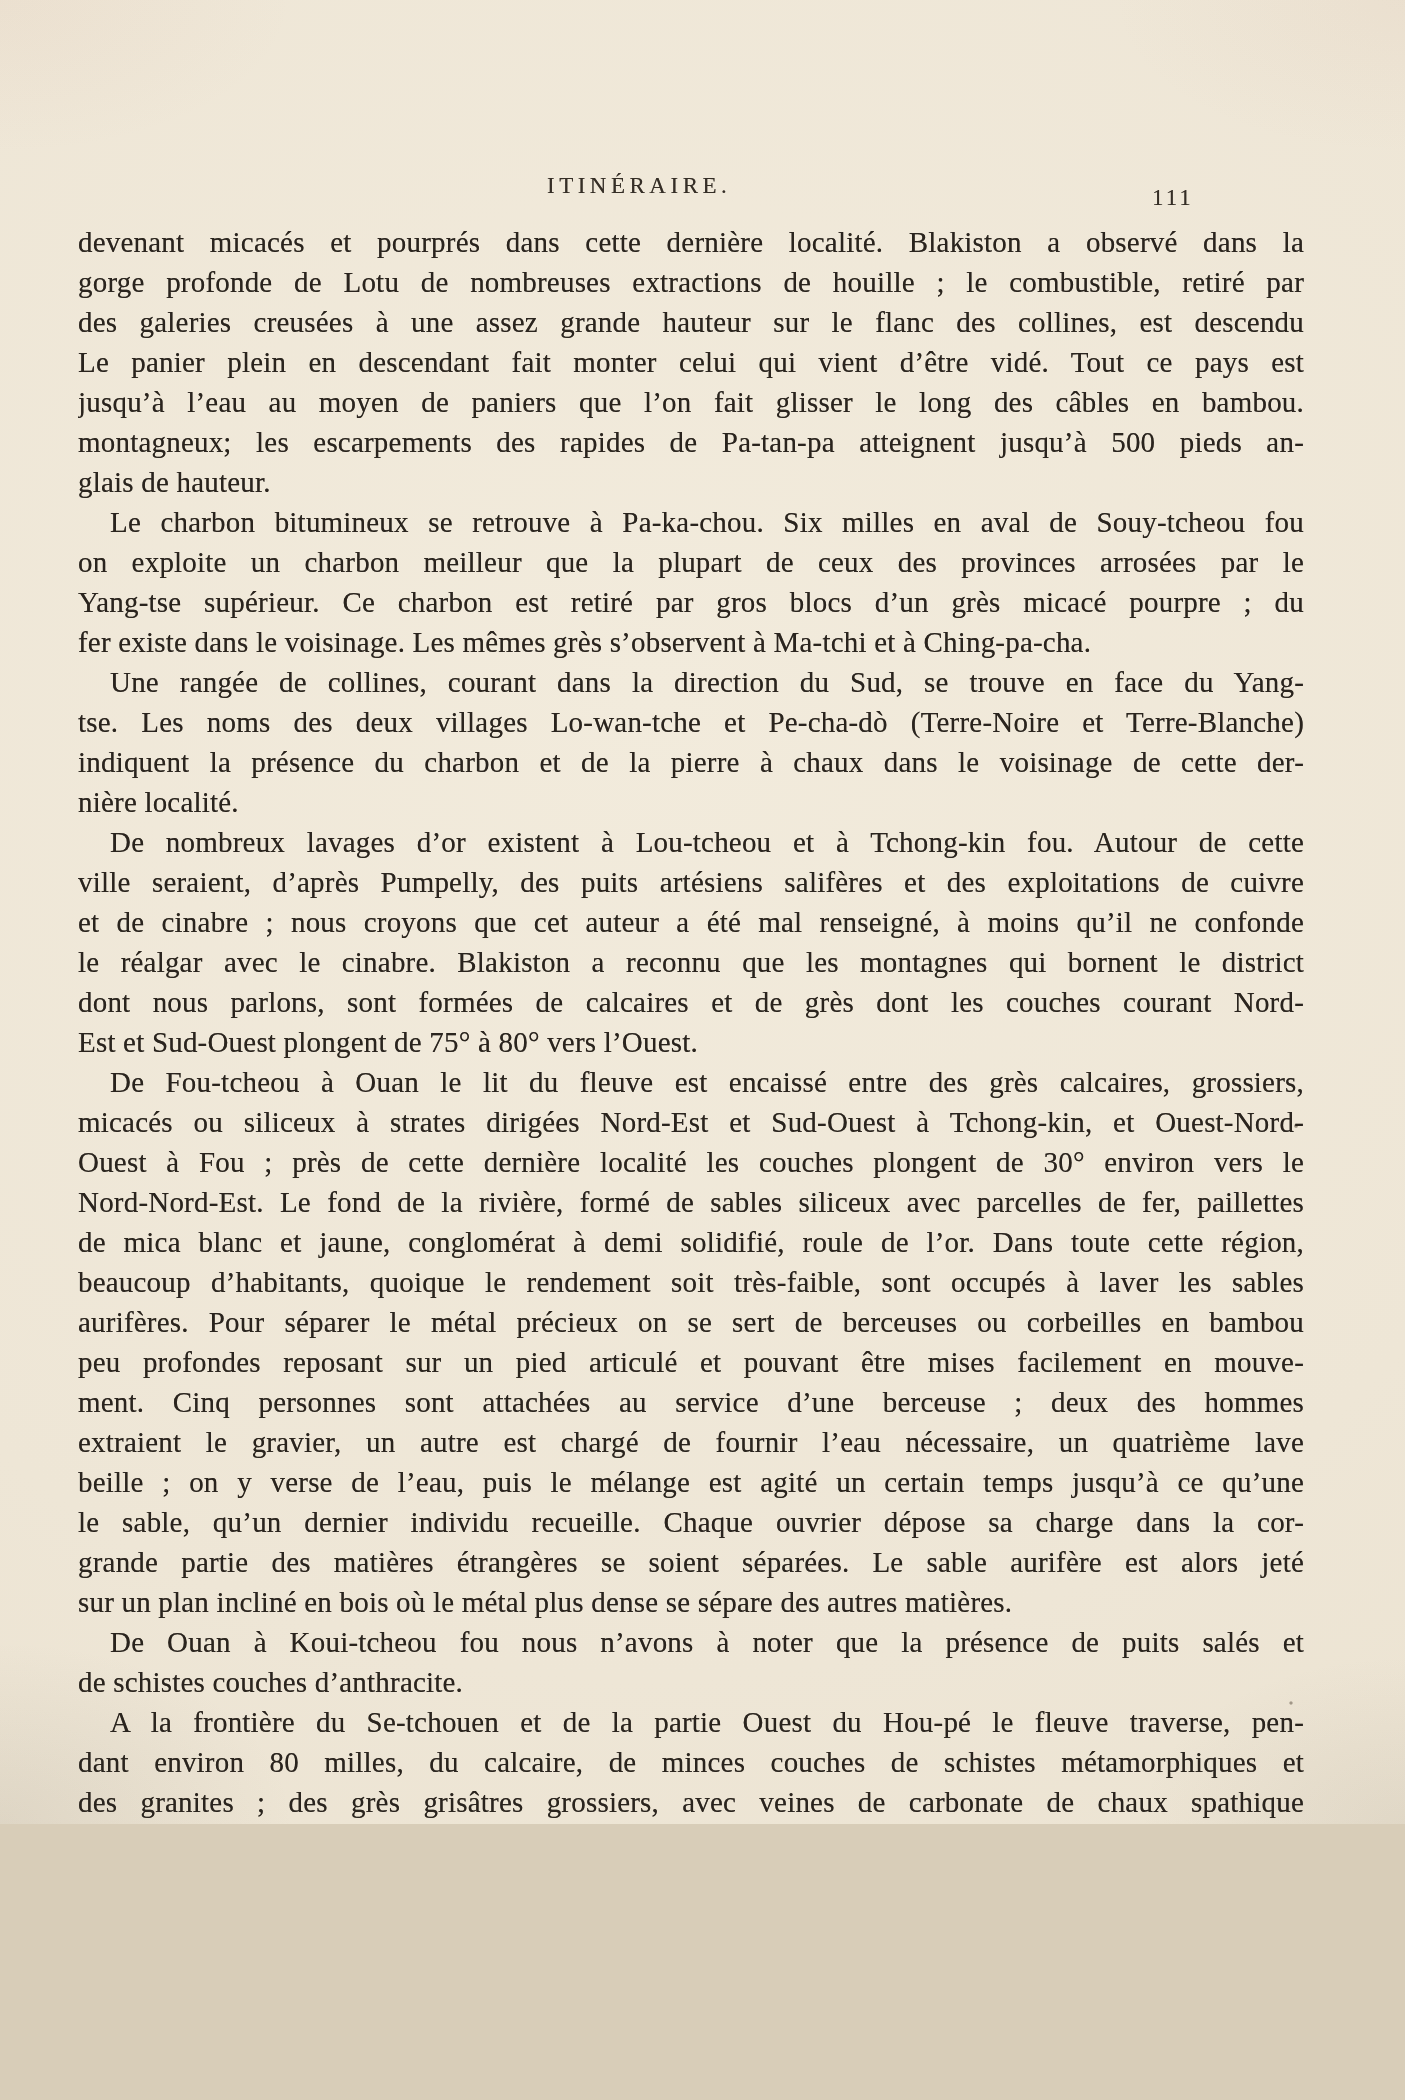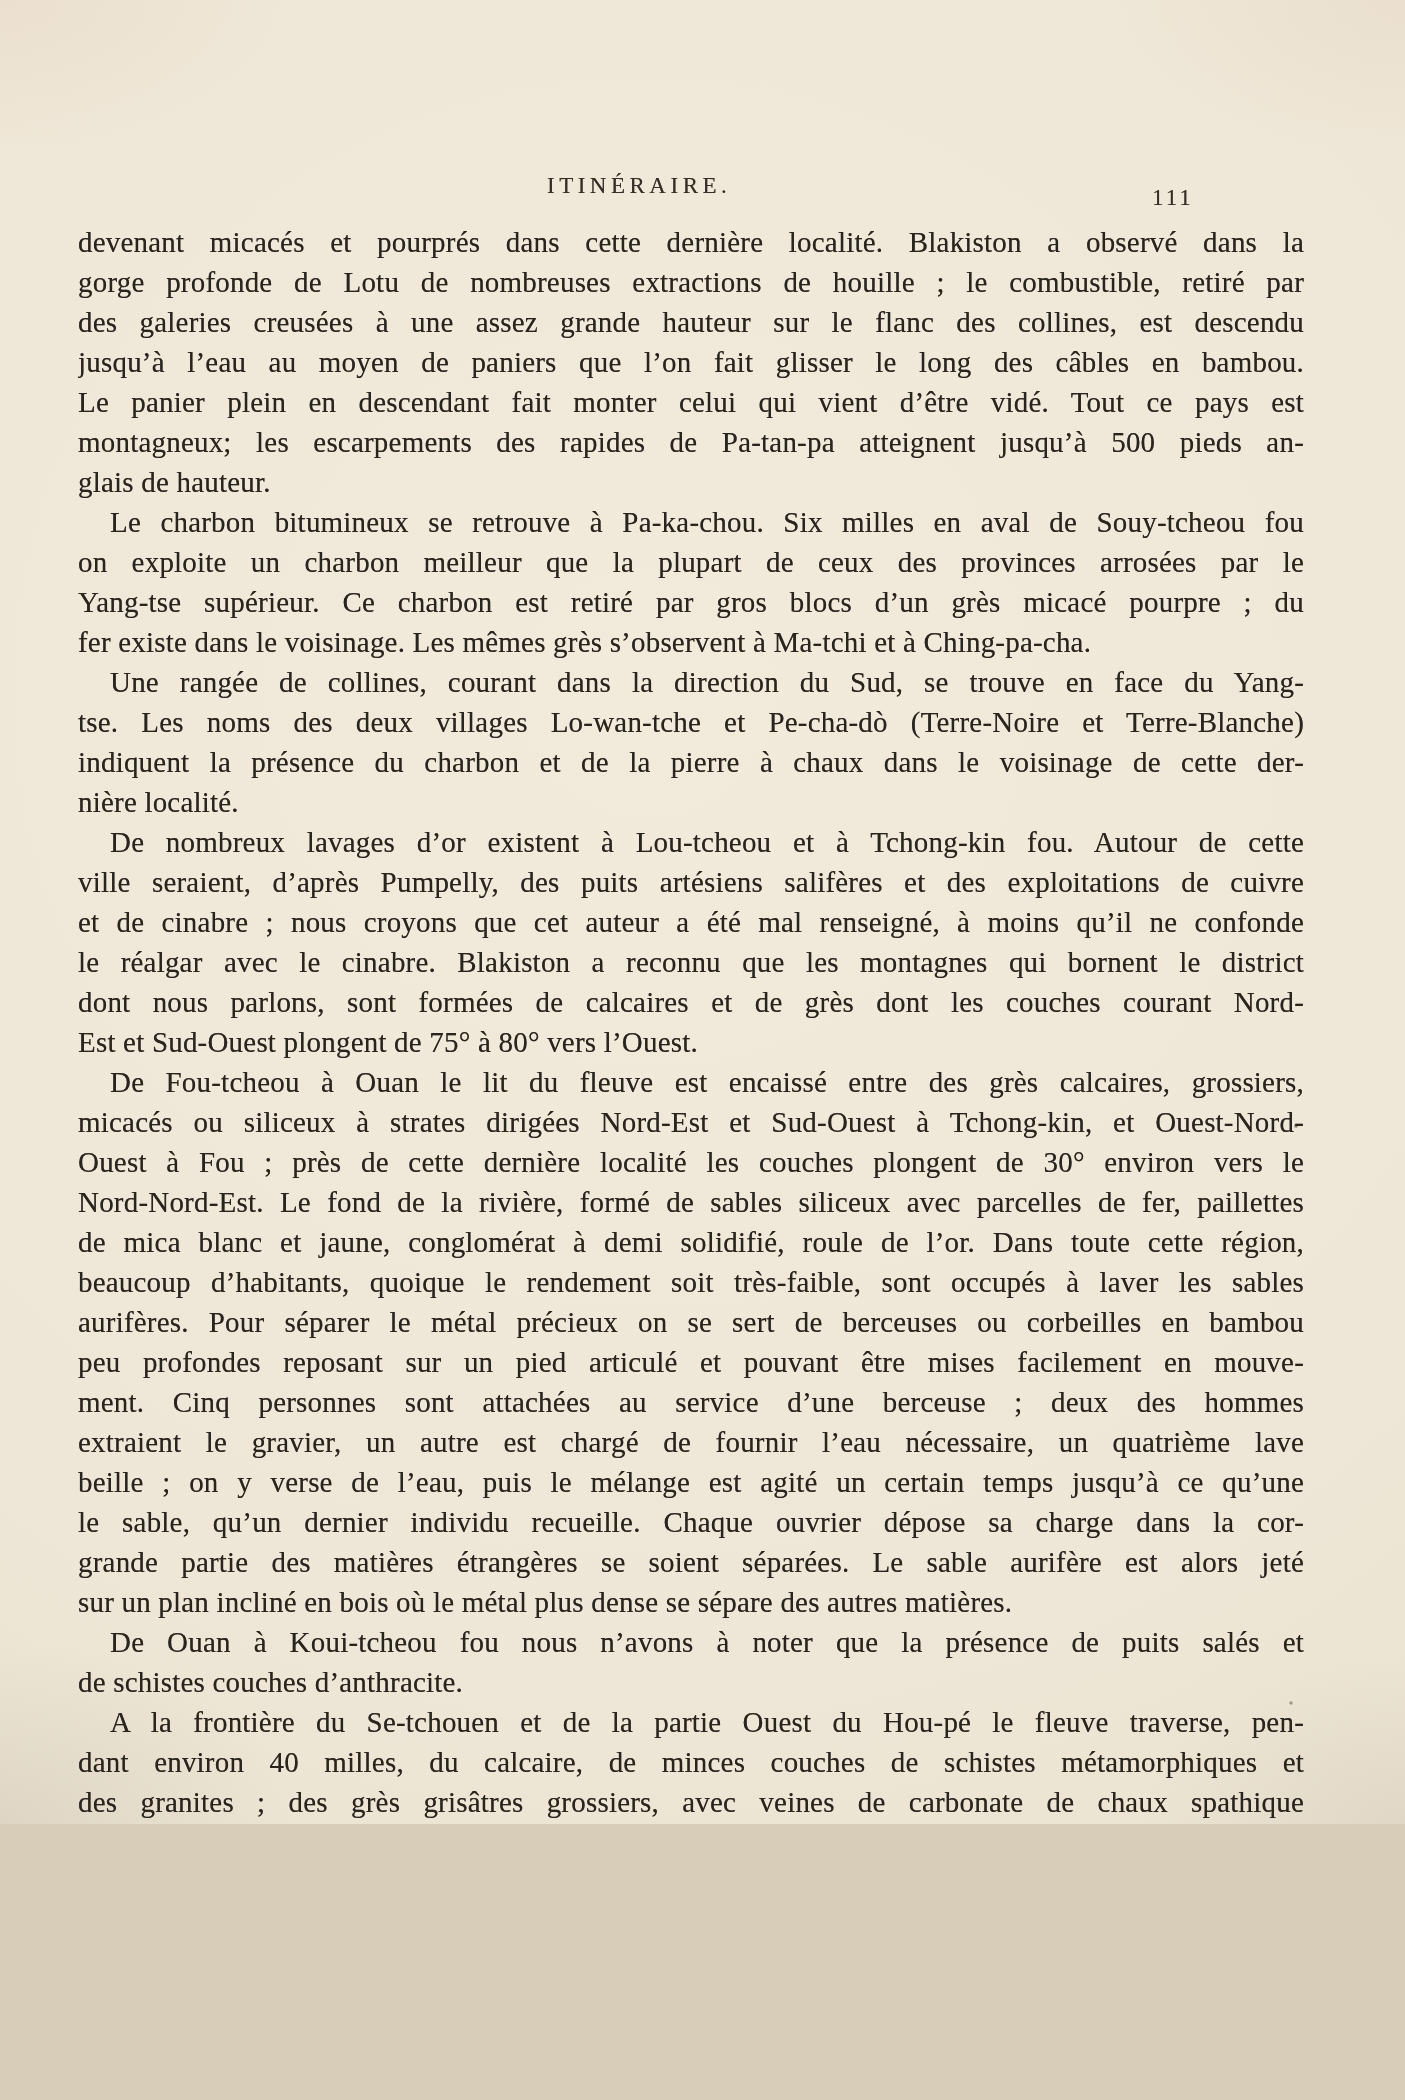--- a/index.html
+++ b/index.html
@@ -86,22 +86,22 @@
 <div class="page">
   <div class="running-header">
     <span class="header-title">ITINÉRAIRE.</span>
     <span class="page-number">111</span>
   </div>
   <div class="text-block" id="text-block">
       <div class="paragraph">
         <div class="line">devenant micacés et pourprés dans cette dernière localité. Blakiston a observé dans la</div>
         <div class="line">gorge profonde de Lotu de nombreuses extractions de houille ; le combustible, retiré par</div>
         <div class="line">des galeries creusées à une assez grande hauteur sur le flanc des collines, est descendu</div>
+        <div class="line">Le panier plein en descendant fait monter celui qui vient d’être vidé. Tout ce pays est</div>
         <div class="line">jusqu’à l’eau au moyen de paniers que l’on fait glisser le long des câbles en bambou.</div>
-        <div class="line">Le panier plein en descendant fait monter celui qui vient d’être vidé. Tout ce pays est</div>
         <div class="line">montagneux; les escarpements des rapides de Pa-tan-pa atteignent jusqu’à 500 pieds an-</div>
         <div class="line last">glais de hauteur.</div>
       </div>
       <div class="paragraph">
         <div class="line indent">Le charbon bitumineux se retrouve à Pa-ka-chou. Six milles en aval de Souy-tcheou fou</div>
         <div class="line">on exploite un charbon meilleur que la plupart de ceux des provinces arrosées par le</div>
         <div class="line">Yang-tse supérieur. Ce charbon est retiré par gros blocs d’un grès micacé pourpre ; du</div>
         <div class="line last">fer existe dans le voisinage. Les mêmes grès s’observent à Ma-tchi et à Ching-pa-cha.</div>
       </div>
       <div class="paragraph">
@@ -133,18 +133,18 @@
         <div class="line">le sable, qu’un dernier individu recueille. Chaque ouvrier dépose sa charge dans la cor-</div>
         <div class="line">grande partie des matières étrangères se soient séparées. Le sable aurifère est alors jeté</div>
         <div class="line last">sur un plan incliné en bois où le métal plus dense se sépare des autres matières.</div>
       </div>
       <div class="paragraph">
         <div class="line indent">De Ouan à Koui-tcheou fou nous n’avons à noter que la présence  de puits salés et</div>
         <div class="line last">de schistes couches d’anthracite.</div>
       </div>
       <div class="paragraph">
         <div class="line indent">A la frontière du Se-tchouen et de la partie Ouest du Hou-pé le fleuve traverse, pen-</div>
-        <div class="line">dant environ 40 milles, du calcaire, de minces couches de schistes métamorphiques et</div>
+        <div class="line">dant environ 80 milles, du calcaire, de minces couches de schistes métamorphiques et</div>
         <div class="line">des granites ; des grès grisâtres grossiers, avec veines de carbonate de chaux spathique</div>
         <div class="line">en couches presque horizontales couronnent ces diverses formations. Ces grès renferment</div>
       </div>
     </div>
 </div>
 
 </body></html>

